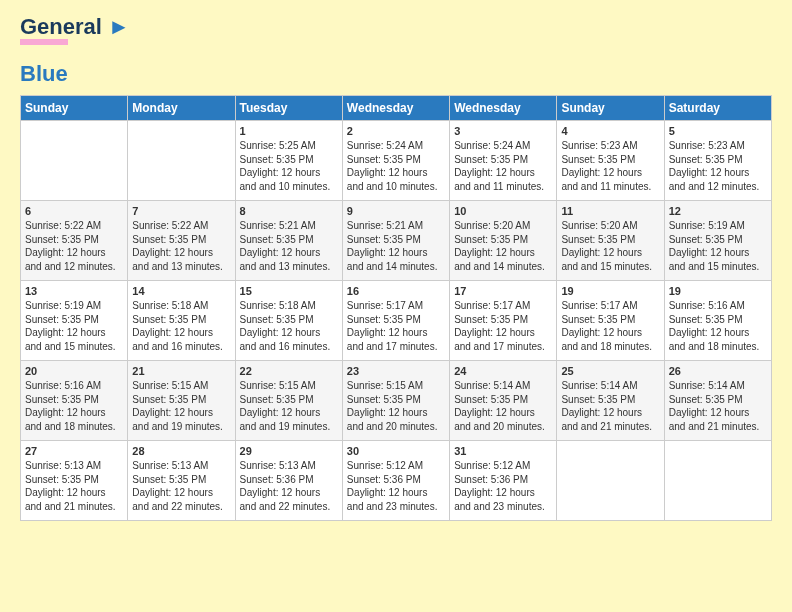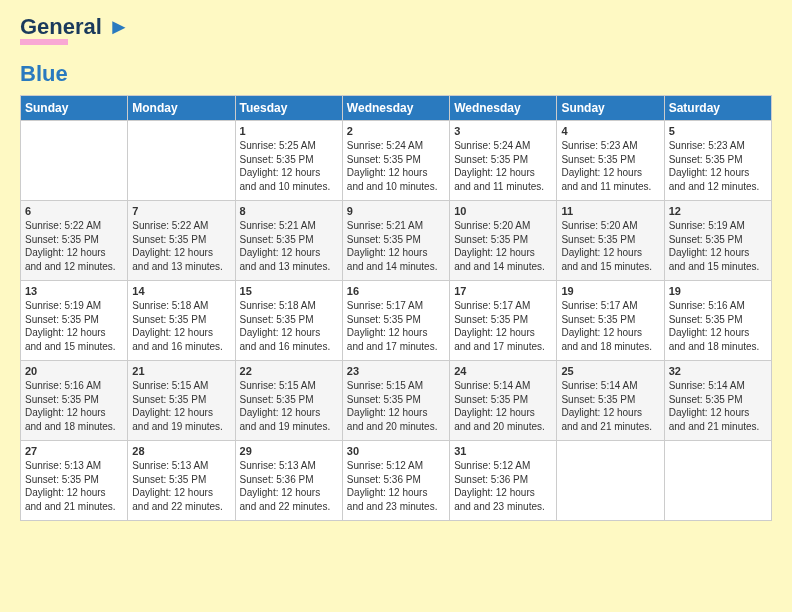--- a/index.html
+++ b/index.html
@@ -227,21 +227,21 @@
           </td>
           <td>
             <span class="day-number">24</span>
             <div class="day-info">Sunrise: 5:14 AM<br>Sunset: 5:35 PM<br>Daylight: 12 hours<br>and and 20 minutes.</div>
           </td>
           <td>
             <span class="day-number">25</span>
             <div class="day-info">Sunrise: 5:14 AM<br>Sunset: 5:35 PM<br>Daylight: 12 hours<br>and and 21 minutes.</div>
           </td>
           <td>
-            <span class="day-number">32</span>
+            <span class="day-number">26</span>
             <div class="day-info">Sunrise: 5:14 AM<br>Sunset: 5:35 PM<br>Daylight: 12 hours<br>and and 21 minutes.</div>
           </td>
         </tr>
         <tr>
           <td>
             <span class="day-number">27</span>
             <div class="day-info">Sunrise: 5:13 AM<br>Sunset: 5:35 PM<br>Daylight: 12 hours<br>and and 21 minutes.</div>
           </td>
           <td>
             <span class="day-number">28</span>

